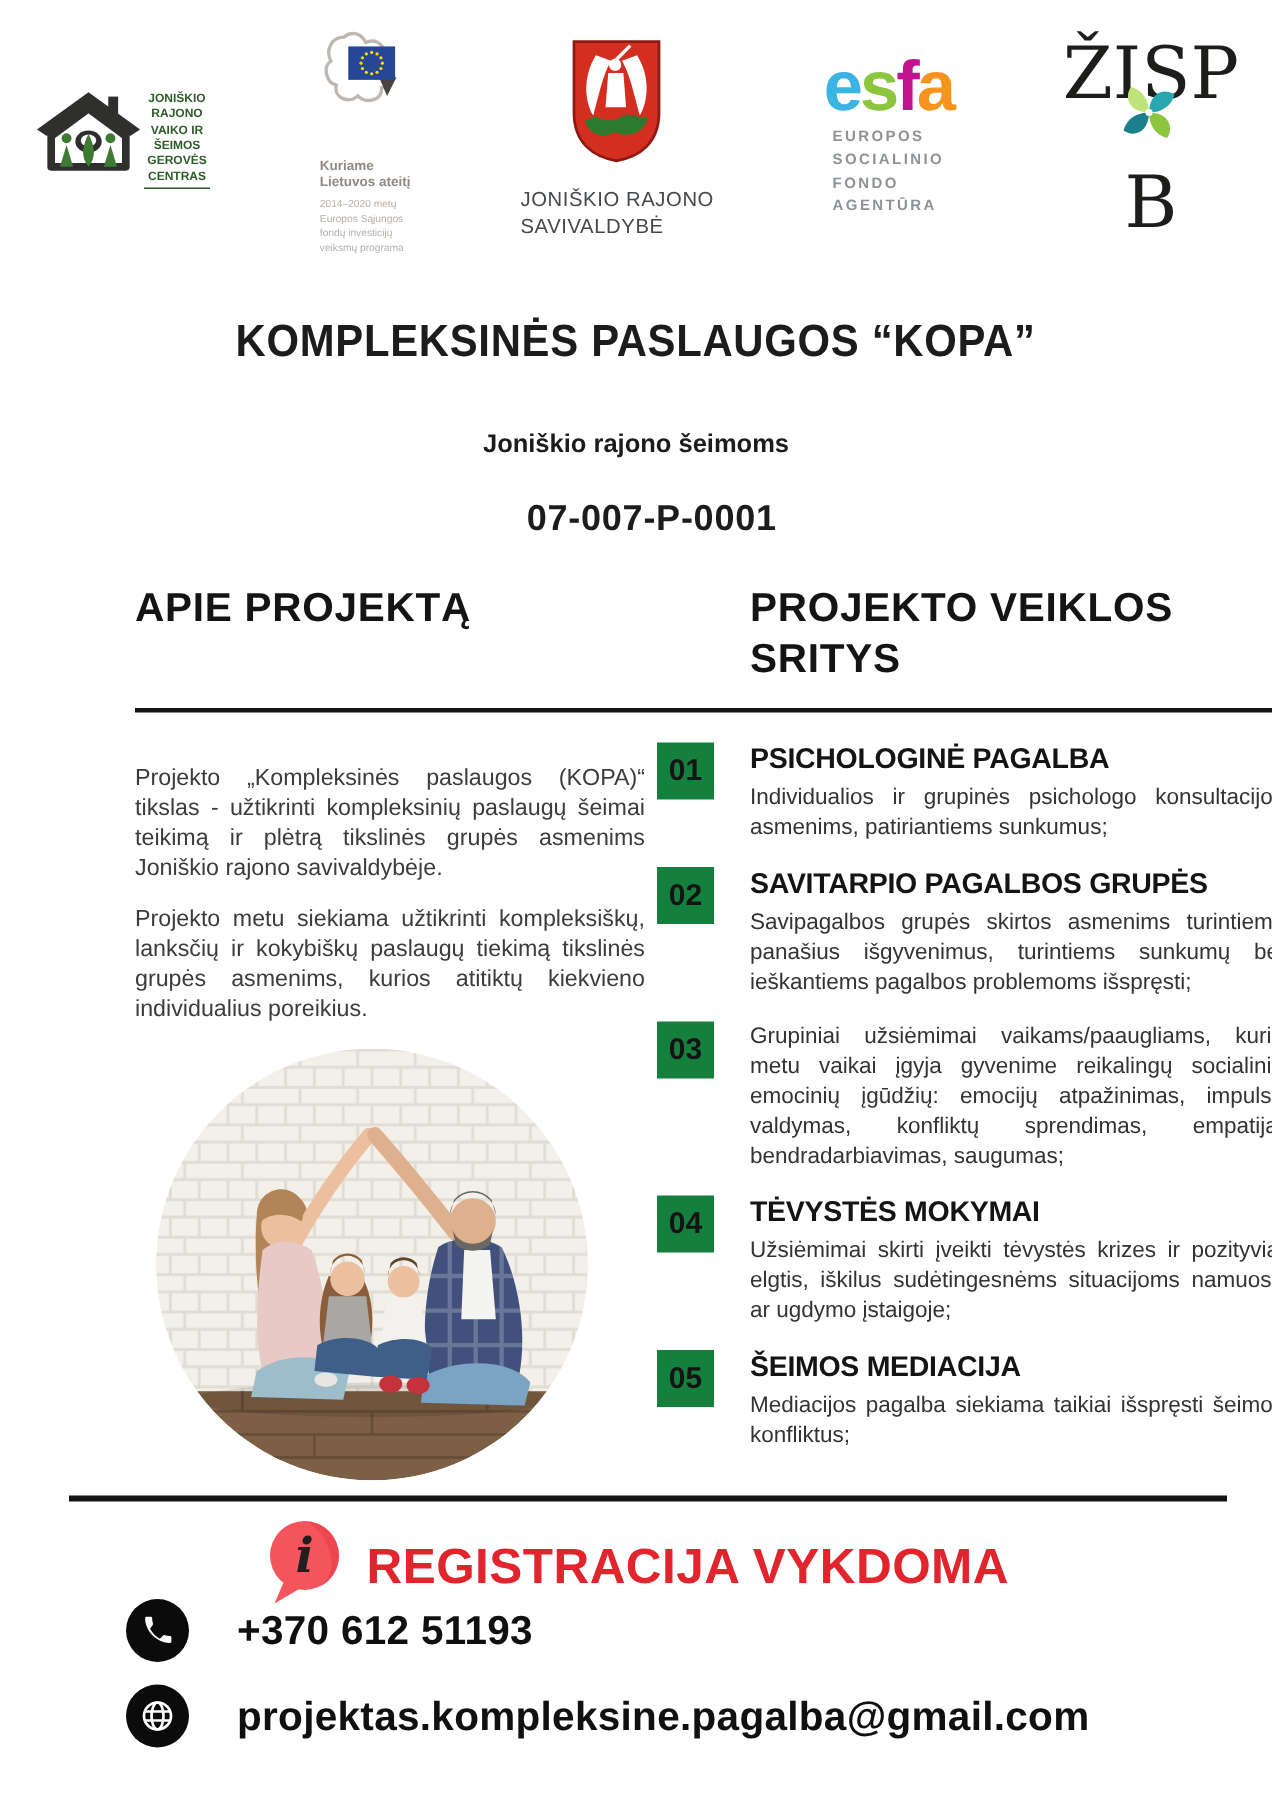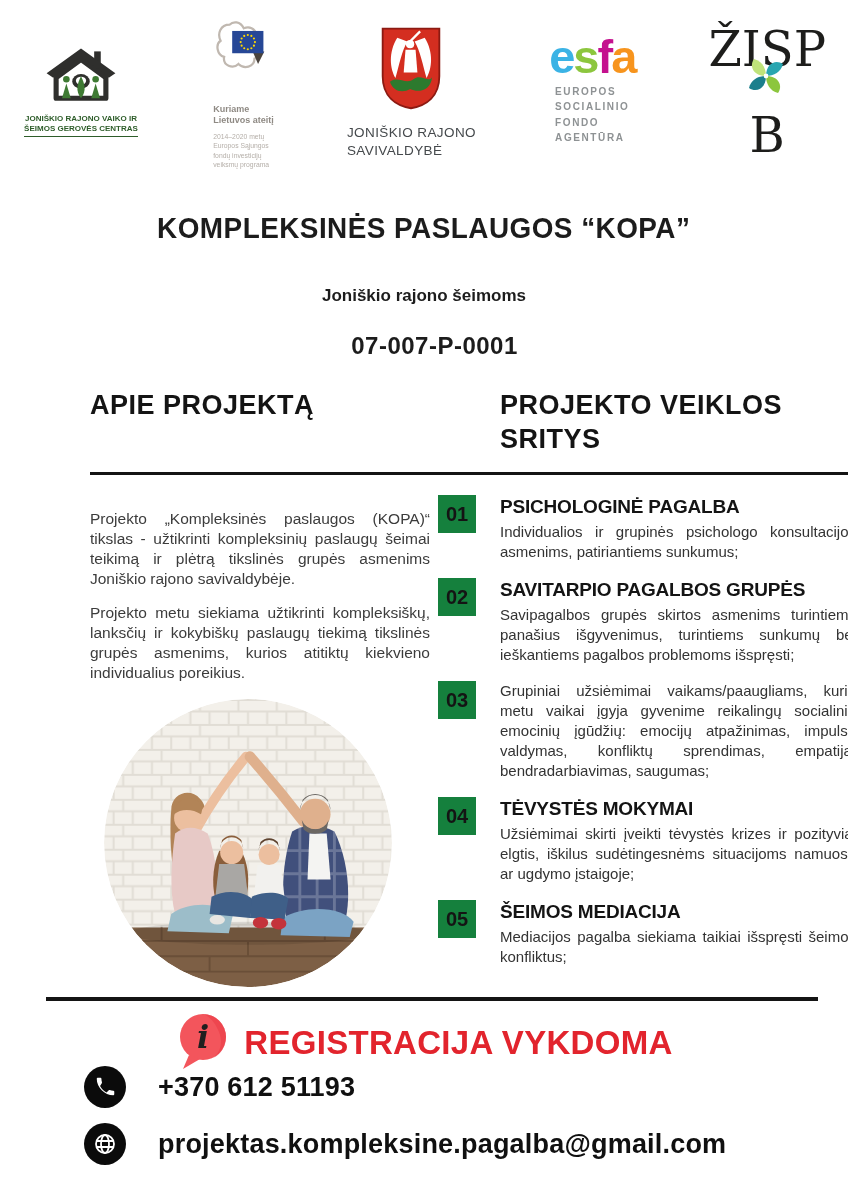--- a/index.html
+++ b/index.html
@@ -5,21 +5,21 @@
   html,body{margin:0;padding:0;}
   body{
     width:848px;height:1200px;position:relative;overflow:hidden;
     background:#ffffff;color:#1c1c1c;
     font-family:"Liberation Sans",sans-serif;
   }
   
   .logos{position:absolute;top:40px;left:22px;width:804px;height:104px;
          display:flex;align-items:center;justify-content:space-between;}
   .logo{display:flex;align-items:center;flex-direction:column;}
-  .logo-centras{flex-direction:column;width:118px;}
+  .logo-centras{flex-direction:row;width:118px;}
   .centras-text{margin-top:3px;font-size:8px;font-weight:bold;color:#2e5d2a;
                 text-align:center;line-height:1.3;border-bottom:1.5px solid #2e5d2a;padding-bottom:2px;}
   .logo-eu{gap:6px;align-items:flex-start;}
   .eu-text{padding-top:14px;}
   .eu-title{font-size:9px;font-weight:bold;color:#8f8a84;line-height:1.25;margin-bottom:5px;}
   .eu-sub{font-size:6.8px;color:#b5afa9;line-height:1.4;}
   .logo-muni{gap:9px;}
   .muni-text{font-size:13.5px;color:#45494c;letter-spacing:.4px;line-height:1.3;}
   .logo-esfa{gap:8px;}
   .esfa-word{font-size:47px;font-weight:bold;letter-spacing:-2px;line-height:.8;}

